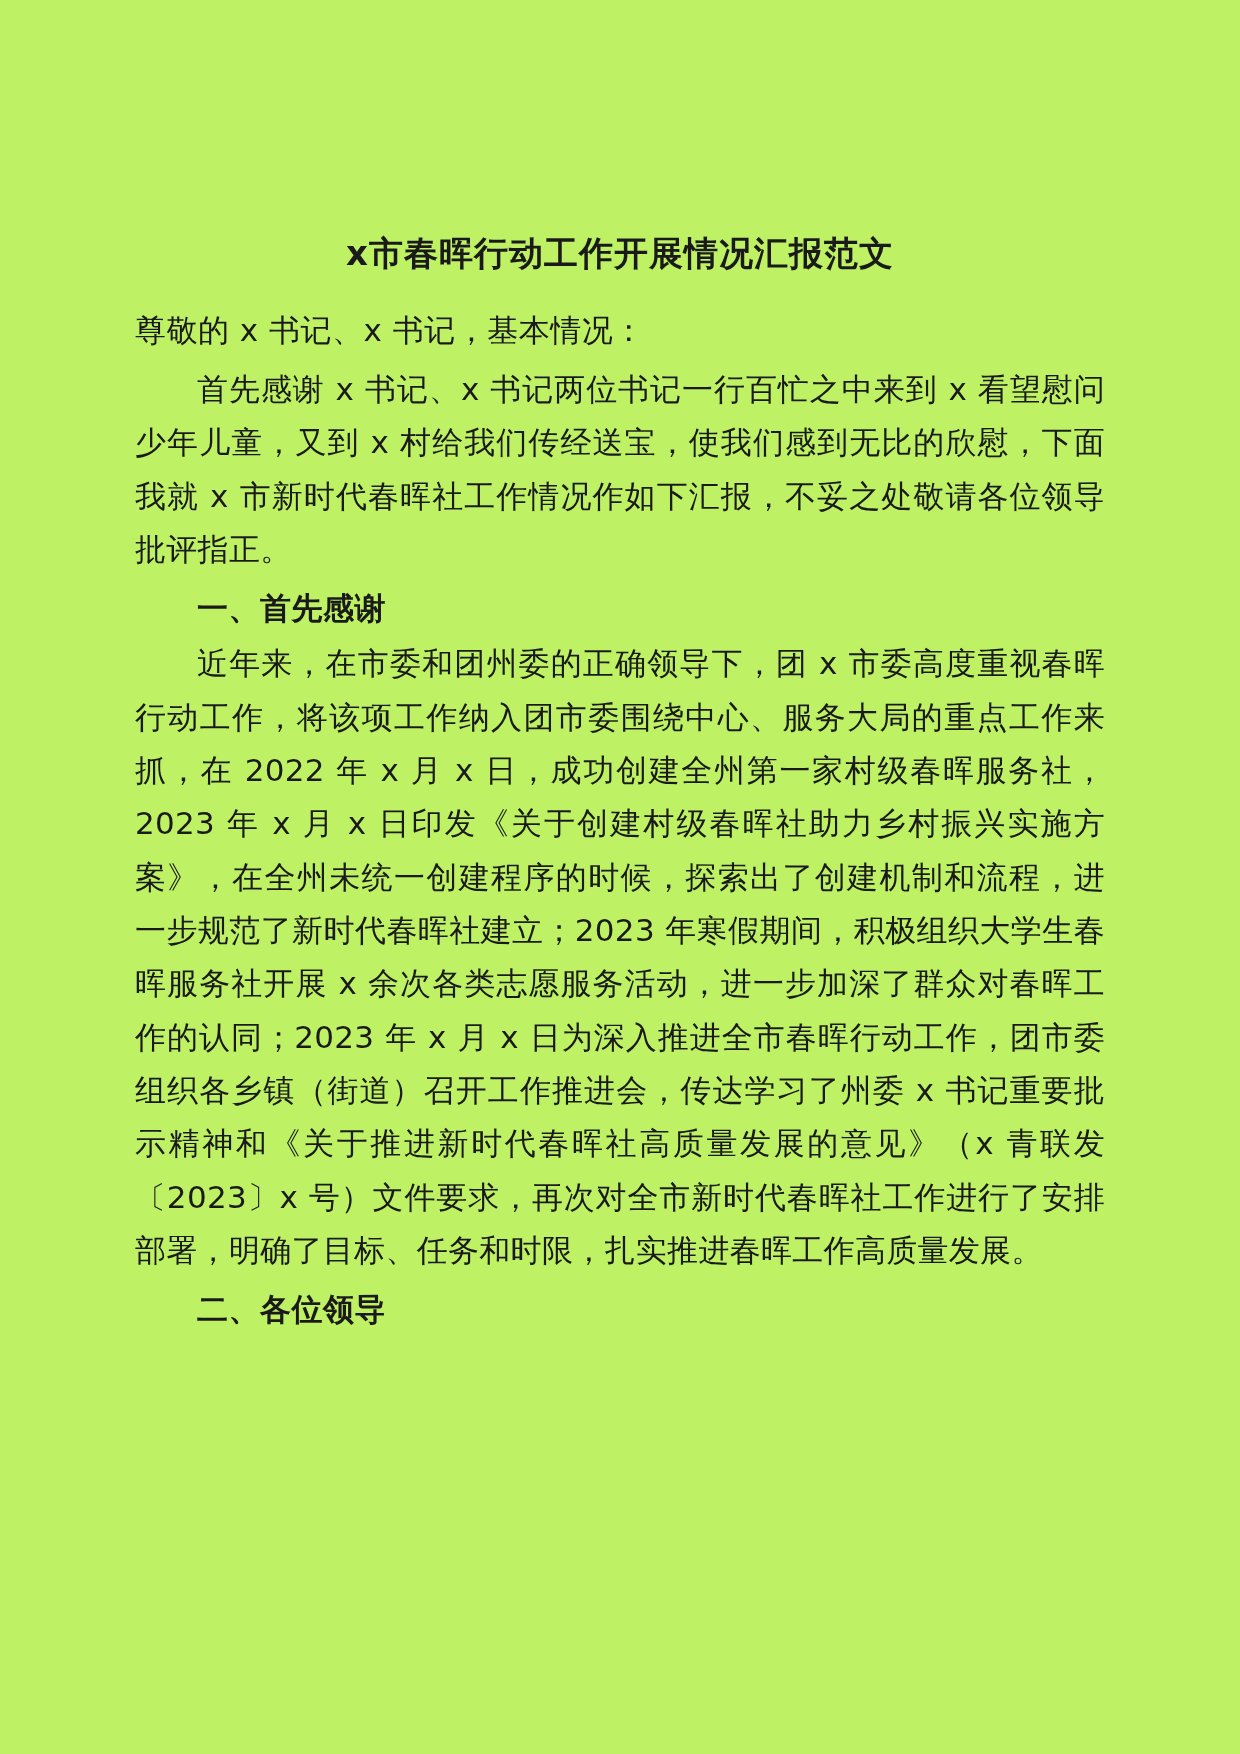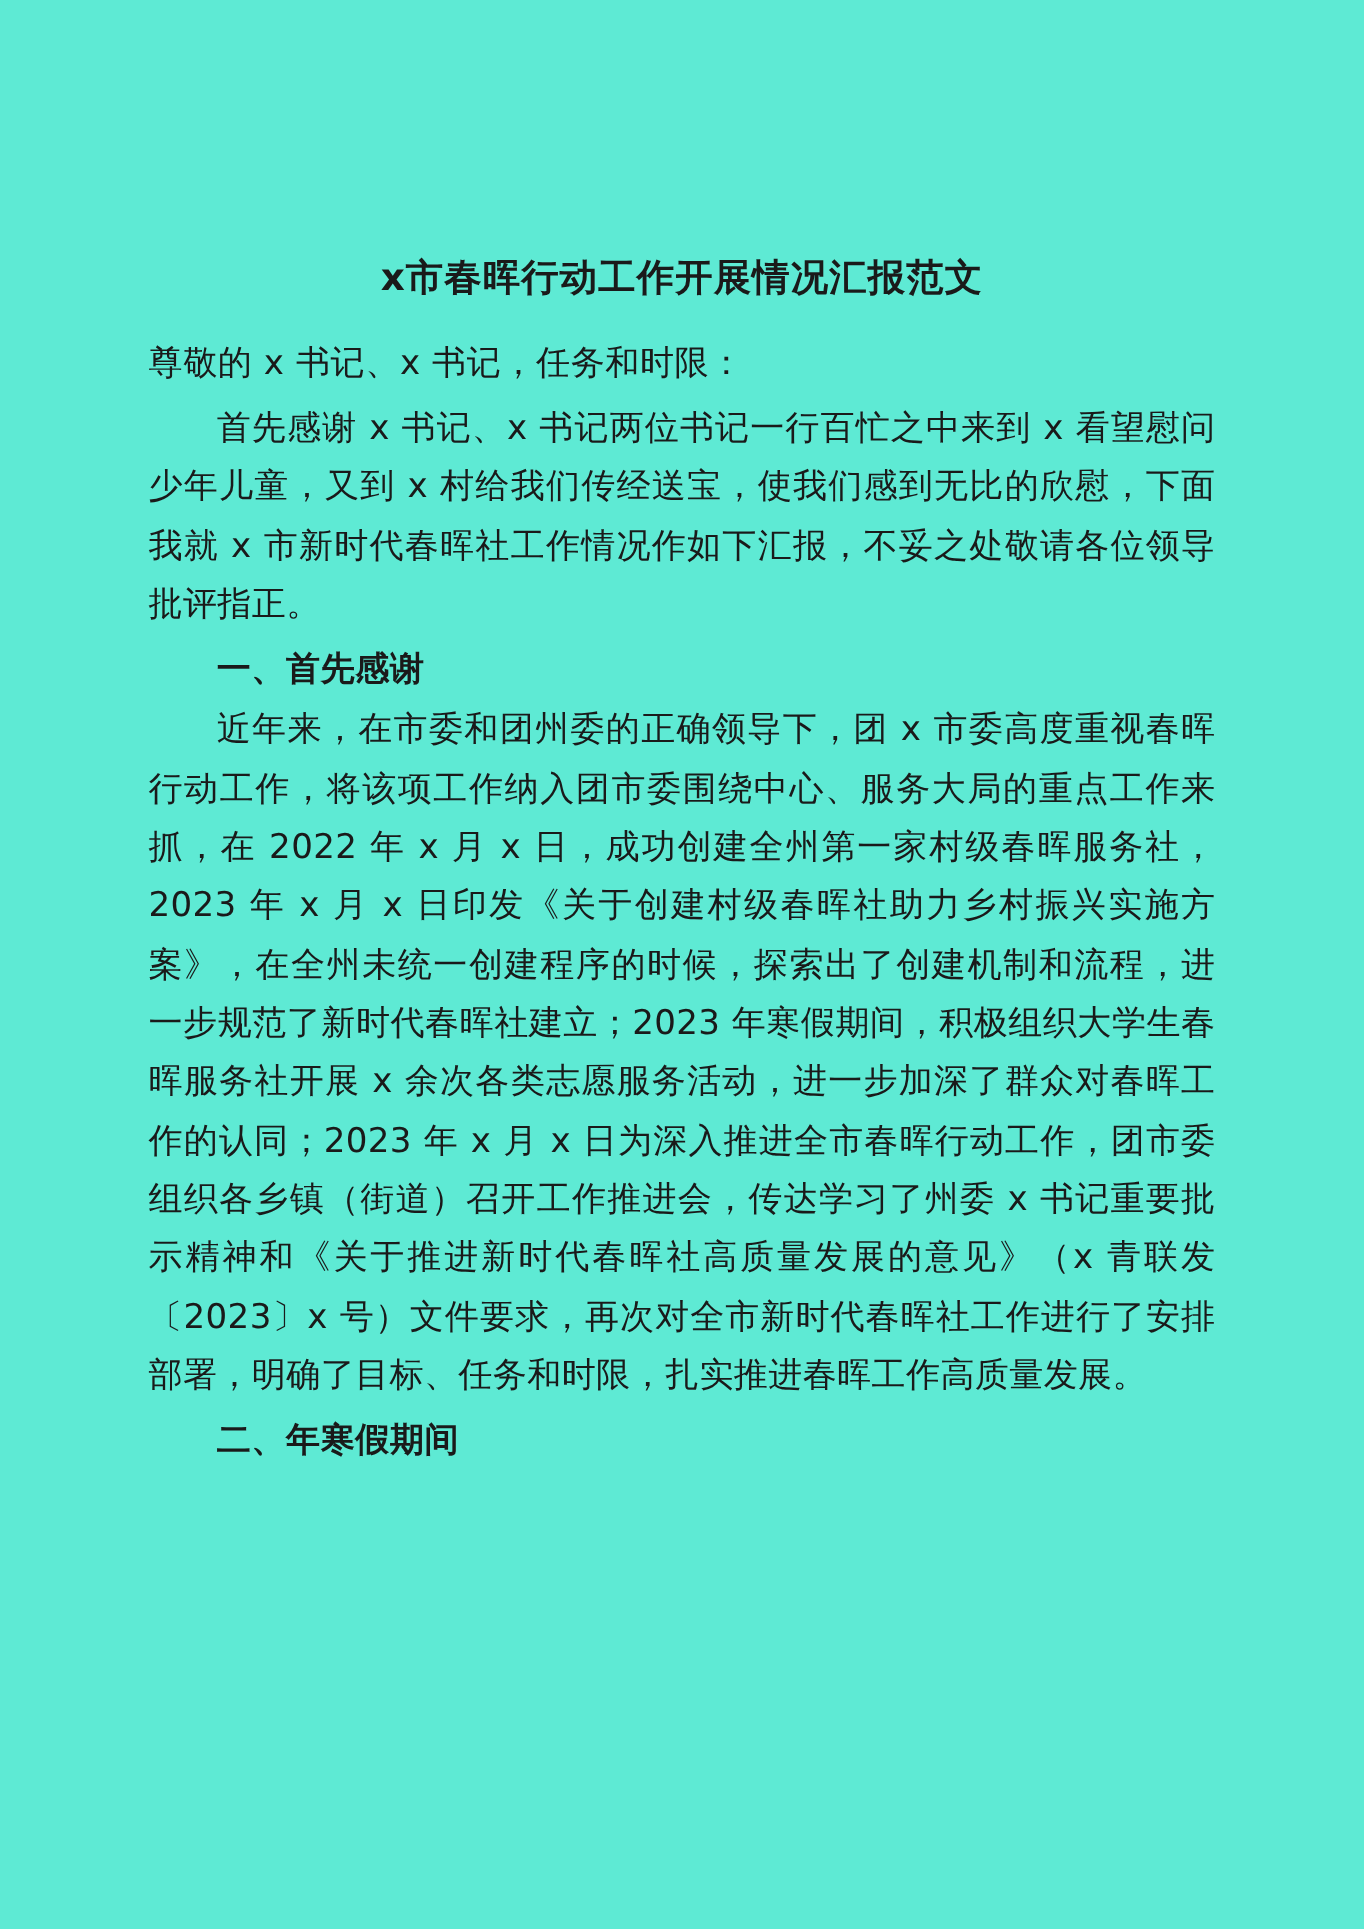--- a/index.html
+++ b/index.html
@@ -3,21 +3,21 @@
 <meta charset="utf-8">
 <style>
   html, body {
     margin: 0;
     padding: 0;
     background: #ffffff;
   }
   .page {
     width: 1240px;
     height: 1754px;
-    background: #5eead4;
+    background: #bef264;
     box-sizing: border-box;
     padding: 230px 135px 60px 135px;
     font-family: "DejaVu Sans", "Liberation Sans", sans-serif;
     color: #1a1a1a;
     position: relative;
     overflow: hidden;
   }
   .doc-title {
     text-align: center;
     font-size: 34px;
@@ -49,23 +49,23 @@
     letter-spacing: 0.5px;
   }
 </style>
 </head>
 <body>
 
 <div class="page">
 
   <h1 class="doc-title">x市春晖行动工作开展情况汇报范文</h1>
 
-  <p class="salutation">尊敬的 x 书记、x 书记，任务和时限：</p>
+  <p class="salutation">尊敬的 x 书记、x 书记，基本情况：</p>
 
   <p class="para">首先感谢 x 书记、x 书记两位书记一行百忙之中来到 x 看望慰问少年儿童，又到 x 村给我们传经送宝，使我们感到无比的欣慰，下面我就 x 市新时代春晖社工作情况作如下汇报，不妥之处敬请各位领导批评指正。</p>
 
   <p class="heading">一、首先感谢</p>
 
   <p class="para">近年来，在市委和团州委的正确领导下，团 x 市委高度重视春晖行动工作，将该项工作纳入团市委围绕中心、服务大局的重点工作来抓，在 2022 年 x 月 x 日，成功创建全州第一家村级春晖服务社，2023 年 x 月 x 日印发《关于创建村级春晖社助力乡村振兴实施方案》，在全州未统一创建程序的时候，探索出了创建机制和流程，进一步规范了新时代春晖社建立；2023 年寒假期间，积极组织大学生春晖服务社开展 x 余次各类志愿服务活动，进一步加深了群众对春晖工作的认同；2023 年 x 月 x 日为深入推进全市春晖行动工作，团市委组织各乡镇（街道）召开工作推进会，传达学习了州委 x 书记重要批示精神和《关于推进新时代春晖社高质量发展的意见》（x 青联发〔2023〕x 号）文件要求，再次对全市新时代春晖社工作进行了安排部署，明确了目标、任务和时限，扎实推进春晖工作高质量发展。</p>
 
-  <p class="heading">二、年寒假期间</p>
+  <p class="heading">二、各位领导</p>
 
 </div>
 
 </body></html>

